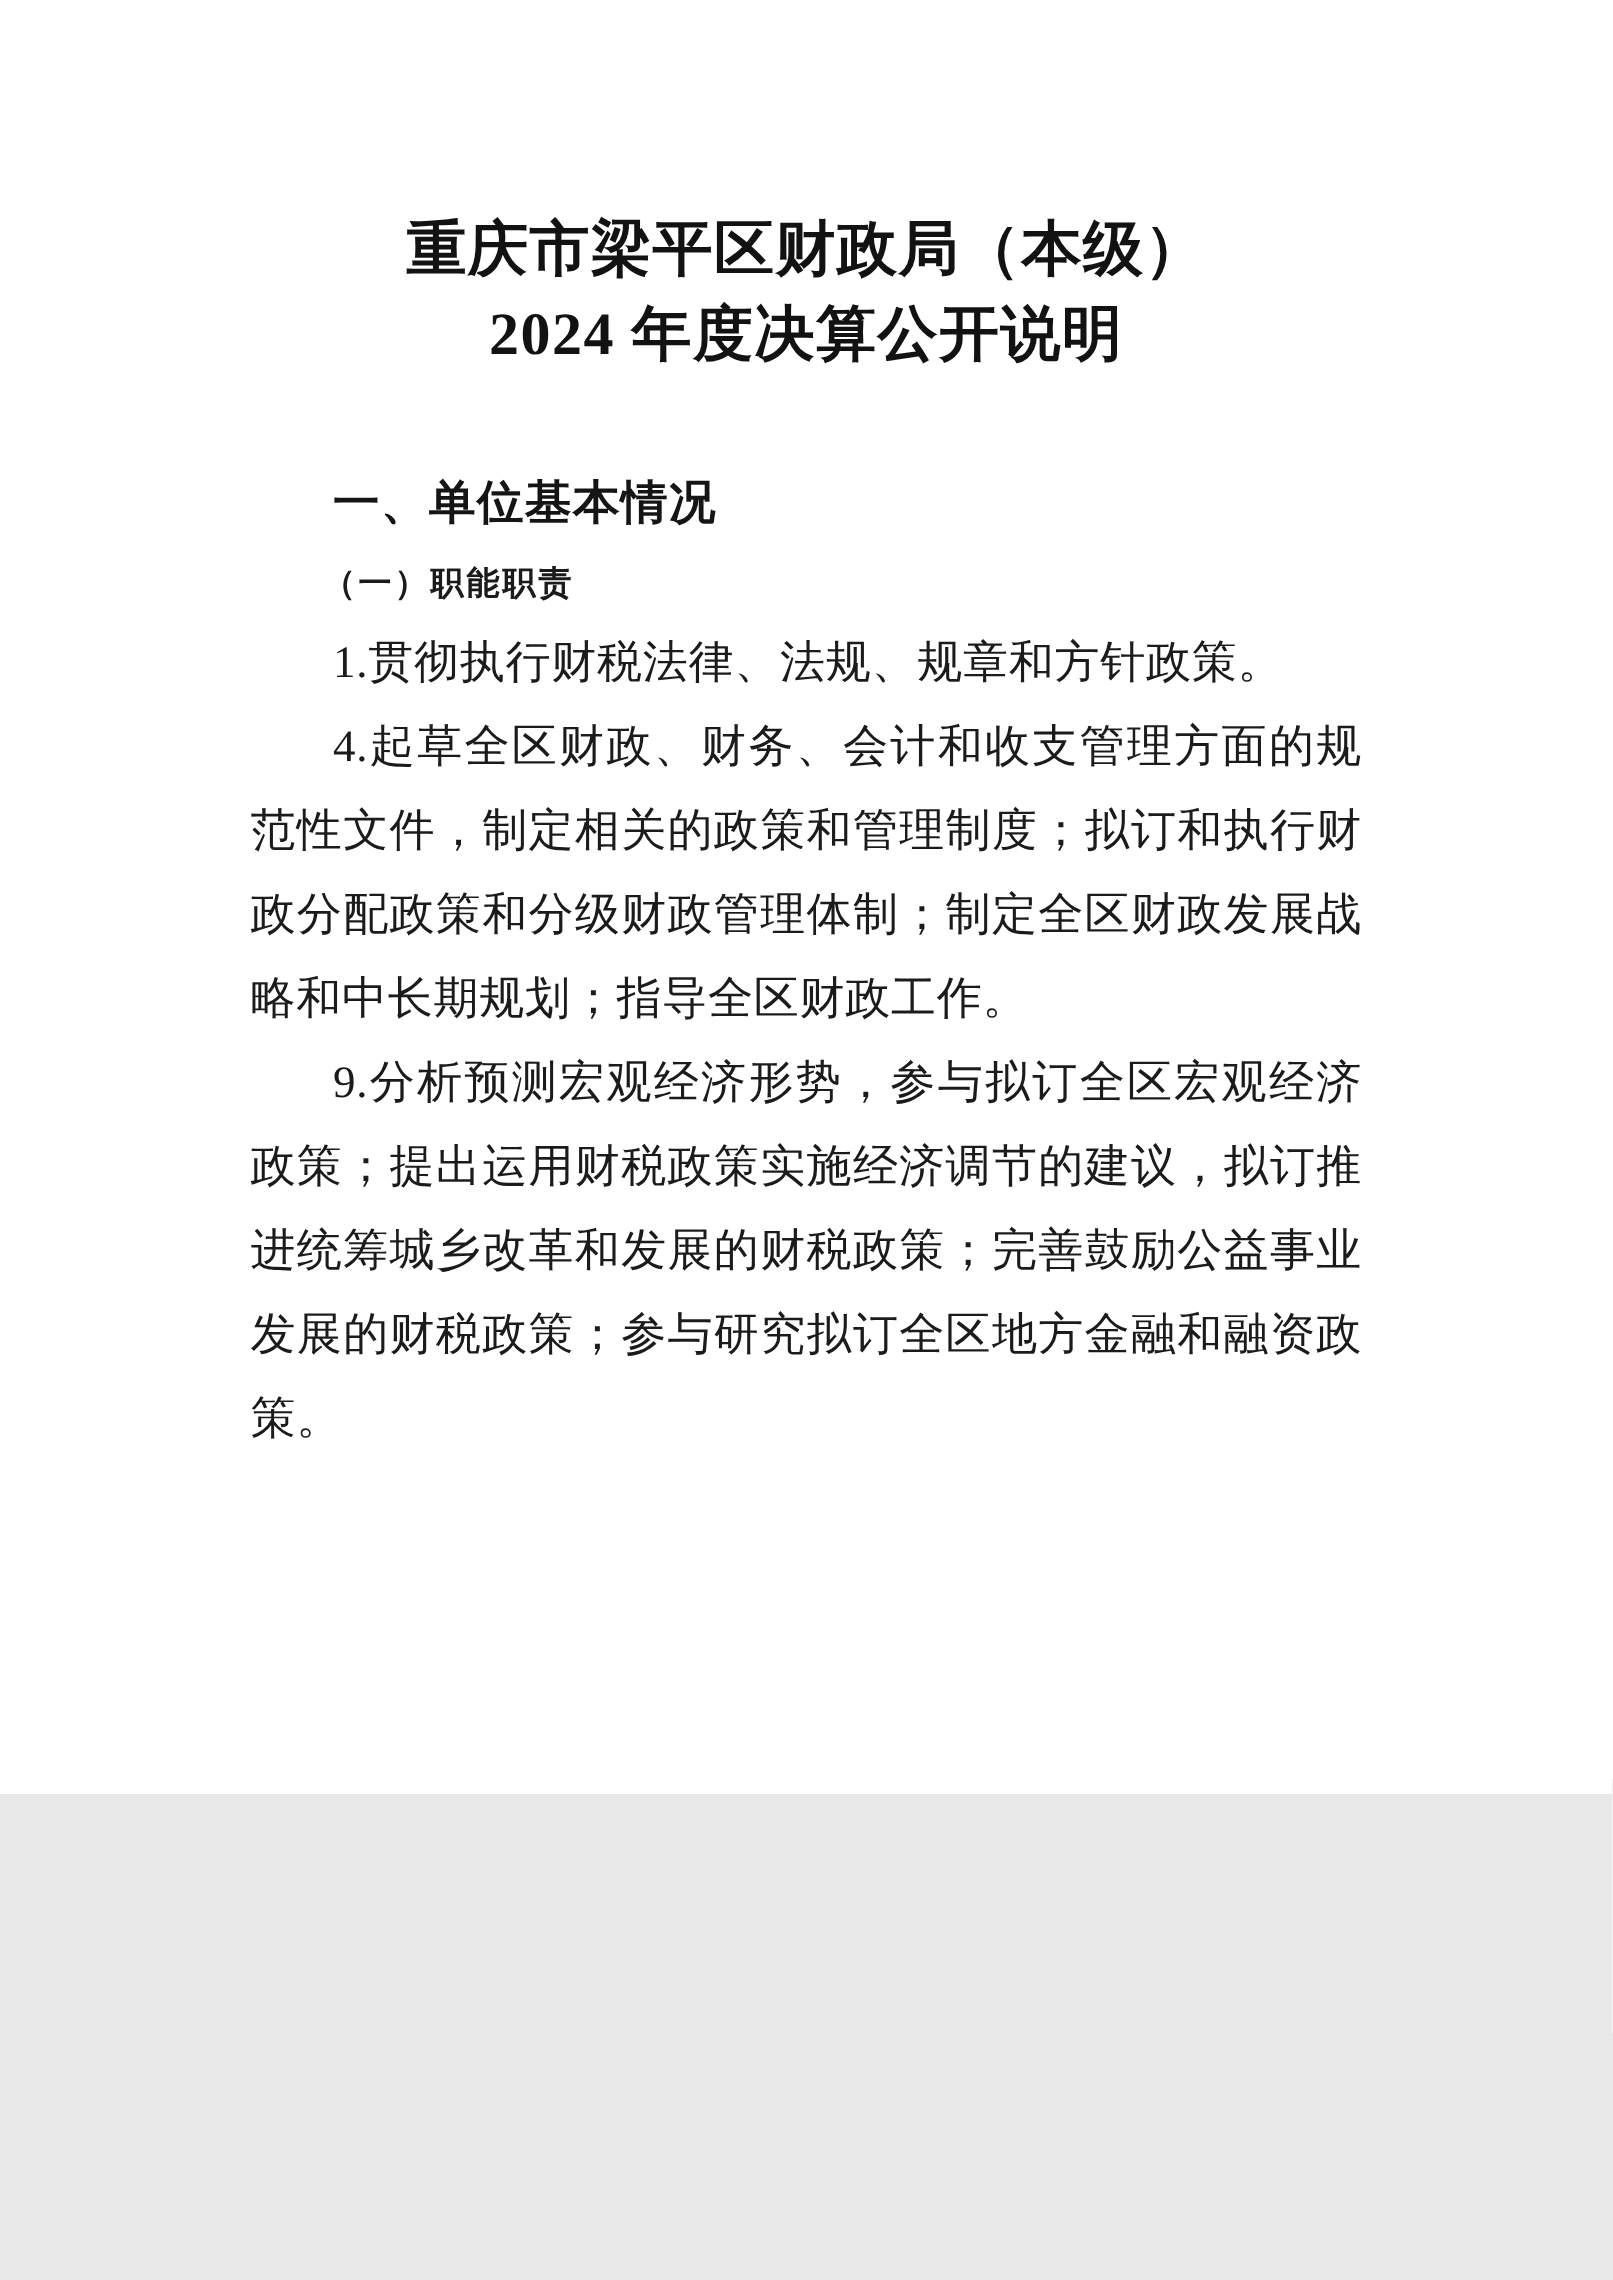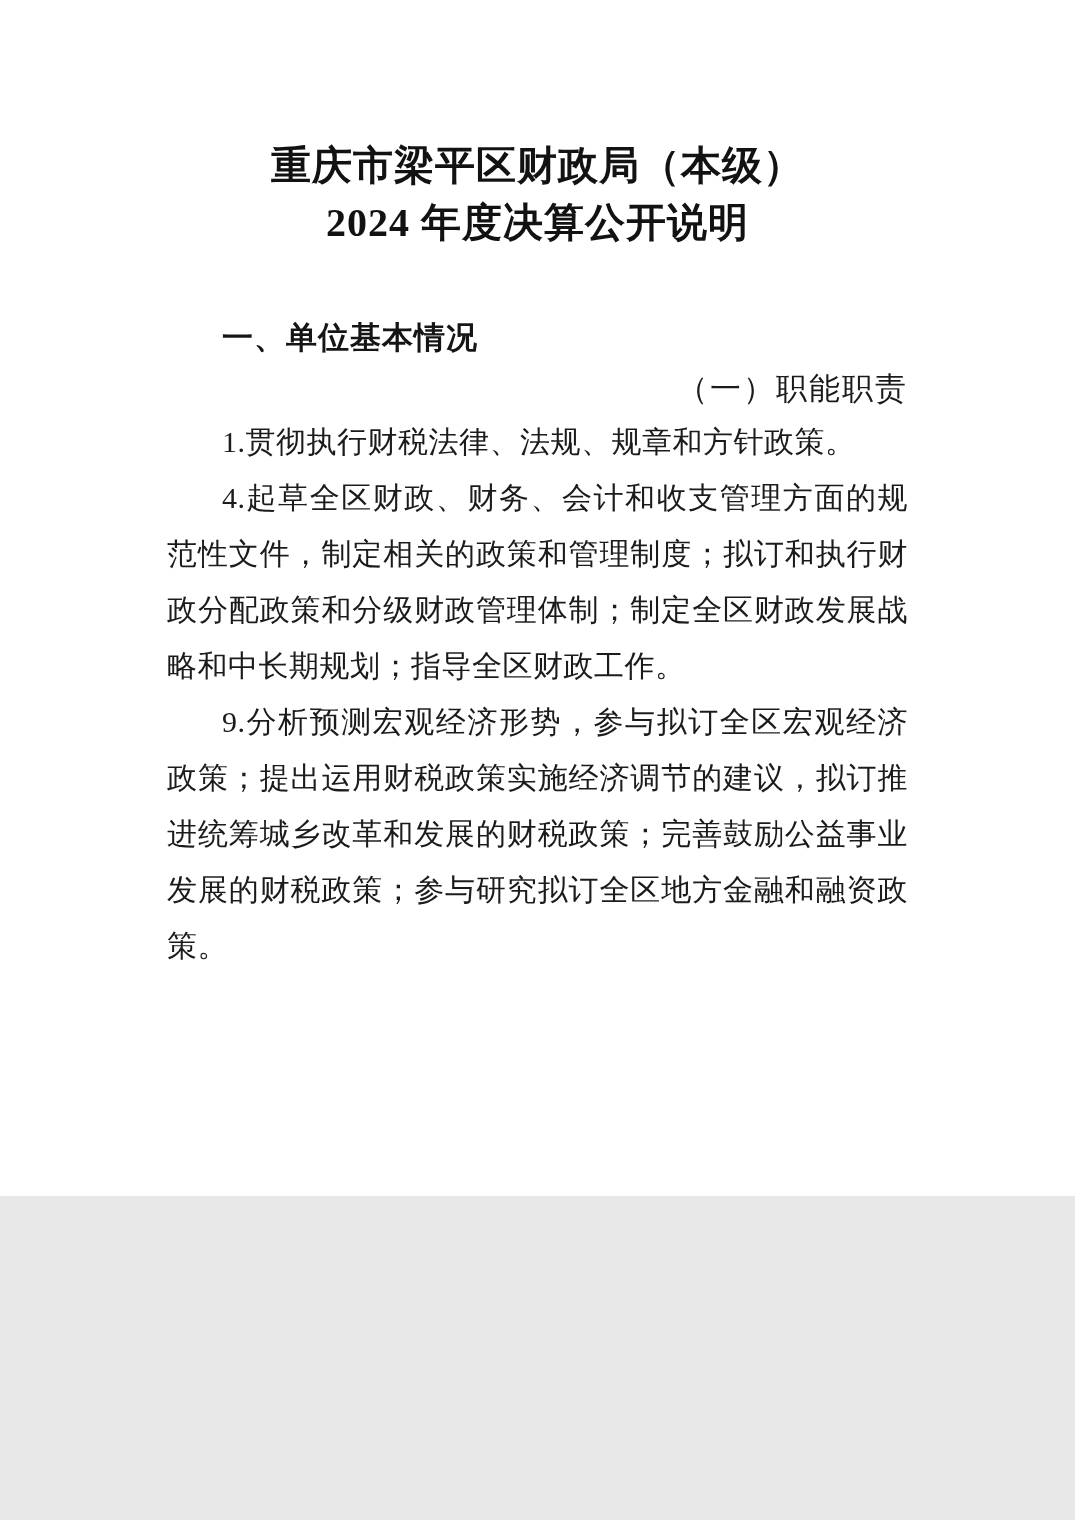--- a/index.html
+++ b/index.html
@@ -26,37 +26,36 @@
     text-align: center;
     font-family: "Liberation Serif", serif;
     font-weight: 700;
     font-size: 40px;
     line-height: 57px;
     color: #121212;
     letter-spacing: 1px;
   }
   .section-heading {
     margin-top: 61px;
-    font-family: Liberation Serif, serif;
+    font-family: Liberation Mono, monospace;
     font-weight: 700;
     font-size: 31px;
     line-height: 51px;
     text-indent: 55px;
     color: #151515;
     letter-spacing: 1px;
   }
   .subsection-heading {
     font-family: "Liberation Serif", serif;
-    font-weight: 400;
-    font-size: 31px;
+    font-weight: 700;
+    font-size: 22px;
     line-height: 51px;
     text-indent: 48px;
     color: #1b1b1b;
     letter-spacing: 2px;
-    text-align: right;
   }
   .body-text p {
     margin: 0;
     font-family: "Liberation Serif", serif;
     font-weight: 400;
     font-size: 30px;
     line-height: 56px;
     color: #1b1b1b;
     text-indent: 55px;
     text-align: justify;

